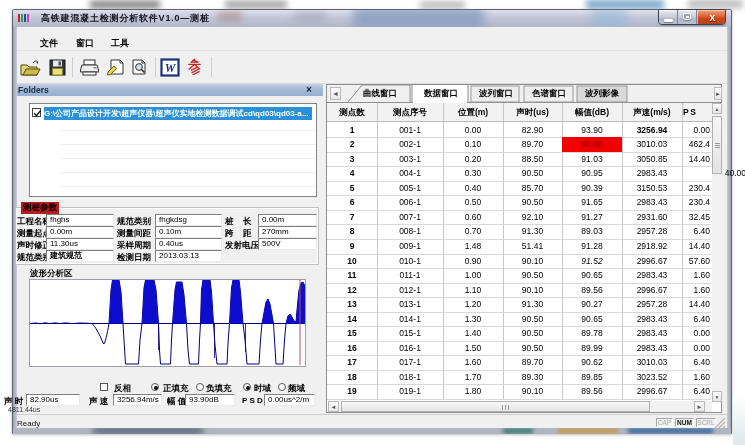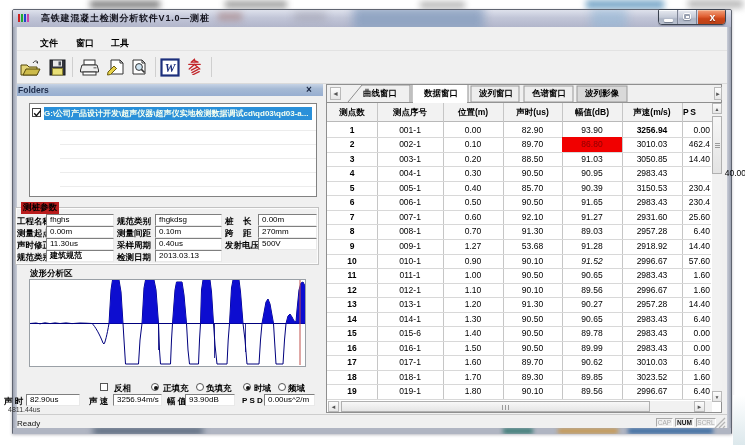--- a/index.html
+++ b/index.html
@@ -318,34 +318,34 @@
 <div class="gc" style="left:562px;top:195.2px;width:60px;height:14.6px;">91.65</div>
 <div class="gc" style="left:622px;top:195.2px;width:60px;height:14.6px;">2983.43</div>
 <div class="gc" style="left:682px;top:195.2px;width:28px;height:14.6px;text-align:right;">230.4</div>
 <div class="ghl" style="top:224.4px"></div>
 <div class="gc b" style="left:327px;top:209.8px;width:50px;height:14.6px;">7</div>
 <div class="gc" style="left:377px;top:209.8px;width:66px;height:14.6px;">007-1</div>
 <div class="gc" style="left:443px;top:209.8px;width:60px;height:14.6px;">0.60</div>
 <div class="gc" style="left:503px;top:209.8px;width:59px;height:14.6px;">92.10</div>
 <div class="gc" style="left:562px;top:209.8px;width:60px;height:14.6px;">91.27</div>
 <div class="gc" style="left:622px;top:209.8px;width:60px;height:14.6px;">2931.60</div>
-<div class="gc" style="left:682px;top:209.8px;width:28px;height:14.6px;text-align:right;">25.60</div>
+<div class="gc" style="left:682px;top:209.8px;width:28px;height:14.6px;text-align:right;">32.45</div>
 <div class="ghl" style="top:238.9px"></div>
 <div class="gc b" style="left:327px;top:224.4px;width:50px;height:14.6px;">8</div>
 <div class="gc" style="left:377px;top:224.4px;width:66px;height:14.6px;">008-1</div>
 <div class="gc" style="left:443px;top:224.4px;width:60px;height:14.6px;">0.70</div>
 <div class="gc" style="left:503px;top:224.4px;width:59px;height:14.6px;">91.30</div>
 <div class="gc" style="left:562px;top:224.4px;width:60px;height:14.6px;">89.03</div>
 <div class="gc" style="left:622px;top:224.4px;width:60px;height:14.6px;">2957.28</div>
 <div class="gc" style="left:682px;top:224.4px;width:28px;height:14.6px;text-align:right;">6.40</div>
 <div class="ghl" style="top:253.5px"></div>
 <div class="gc b" style="left:327px;top:238.9px;width:50px;height:14.6px;">9</div>
 <div class="gc" style="left:377px;top:238.9px;width:66px;height:14.6px;">009-1</div>
-<div class="gc" style="left:443px;top:238.9px;width:60px;height:14.6px;">1.27</div>
-<div class="gc" style="left:503px;top:238.9px;width:59px;height:14.6px;">53.68</div>
+<div class="gc" style="left:443px;top:238.9px;width:60px;height:14.6px;">1.48</div>
+<div class="gc" style="left:503px;top:238.9px;width:59px;height:14.6px;">51.41</div>
 <div class="gc" style="left:562px;top:238.9px;width:60px;height:14.6px;">91.28</div>
 <div class="gc" style="left:622px;top:238.9px;width:60px;height:14.6px;">2918.92</div>
 <div class="gc" style="left:682px;top:238.9px;width:28px;height:14.6px;text-align:right;">14.40</div>
 <div class="ghl" style="top:268.0px"></div>
 <div class="gc b" style="left:327px;top:253.5px;width:50px;height:14.5px;">10</div>
 <div class="gc" style="left:377px;top:253.5px;width:66px;height:14.5px;">010-1</div>
 <div class="gc" style="left:443px;top:253.5px;width:60px;height:14.5px;">0.90</div>
 <div class="gc" style="left:503px;top:253.5px;width:59px;height:14.5px;">90.10</div>
 <div class="gc" style="left:562px;top:253.5px;width:60px;height:14.5px;font-style:italic;">91.52</div>
 <div class="gc" style="left:622px;top:253.5px;width:60px;height:14.5px;">2996.67</div>
@@ -377,21 +377,21 @@
 <div class="ghl" style="top:326.2px"></div>
 <div class="gc b" style="left:327px;top:311.6px;width:50px;height:14.6px;">14</div>
 <div class="gc" style="left:377px;top:311.6px;width:66px;height:14.6px;">014-1</div>
 <div class="gc" style="left:443px;top:311.6px;width:60px;height:14.6px;">1.30</div>
 <div class="gc" style="left:503px;top:311.6px;width:59px;height:14.6px;">90.50</div>
 <div class="gc" style="left:562px;top:311.6px;width:60px;height:14.6px;">90.65</div>
 <div class="gc" style="left:622px;top:311.6px;width:60px;height:14.6px;">2983.43</div>
 <div class="gc" style="left:682px;top:311.6px;width:28px;height:14.6px;text-align:right;">6.40</div>
 <div class="ghl" style="top:340.8px"></div>
 <div class="gc b" style="left:327px;top:326.2px;width:50px;height:14.6px;">15</div>
-<div class="gc" style="left:377px;top:326.2px;width:66px;height:14.6px;">015-6</div>
+<div class="gc" style="left:377px;top:326.2px;width:66px;height:14.6px;">015-1</div>
 <div class="gc" style="left:443px;top:326.2px;width:60px;height:14.6px;">1.40</div>
 <div class="gc" style="left:503px;top:326.2px;width:59px;height:14.6px;">90.50</div>
 <div class="gc" style="left:562px;top:326.2px;width:60px;height:14.6px;">89.78</div>
 <div class="gc" style="left:622px;top:326.2px;width:60px;height:14.6px;">2983.43</div>
 <div class="gc" style="left:682px;top:326.2px;width:28px;height:14.6px;text-align:right;">0.00</div>
 <div class="ghl" style="top:355.3px"></div>
 <div class="gc b" style="left:327px;top:340.8px;width:50px;height:14.6px;">16</div>
 <div class="gc" style="left:377px;top:340.8px;width:66px;height:14.6px;">016-1</div>
 <div class="gc" style="left:443px;top:340.8px;width:60px;height:14.6px;">1.50</div>
 <div class="gc" style="left:503px;top:340.8px;width:59px;height:14.6px;">90.50</div>

